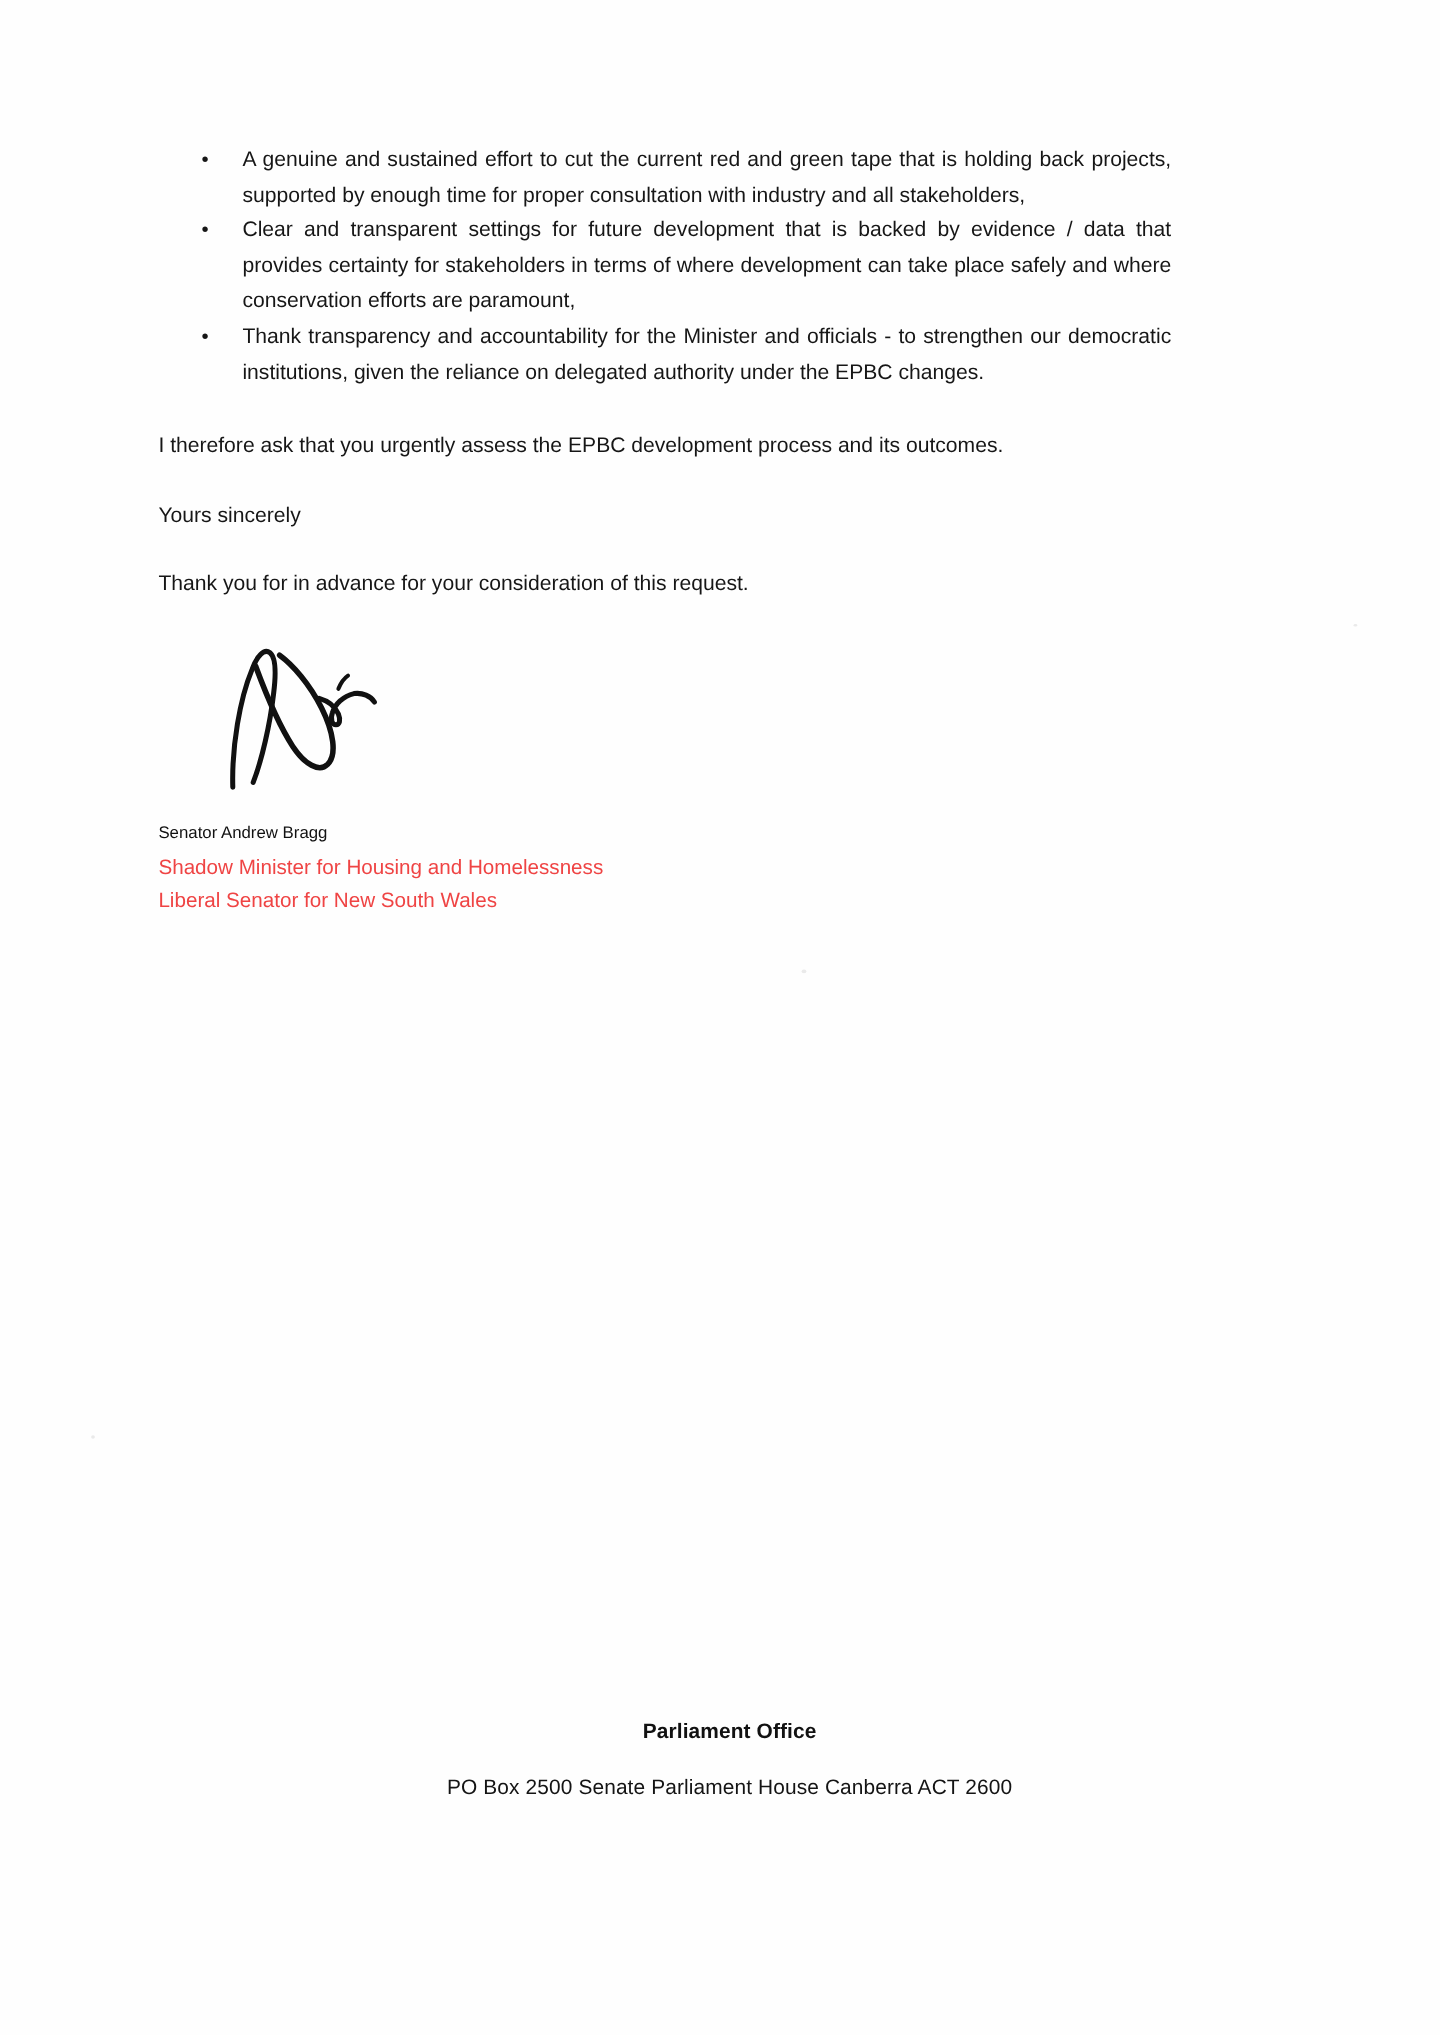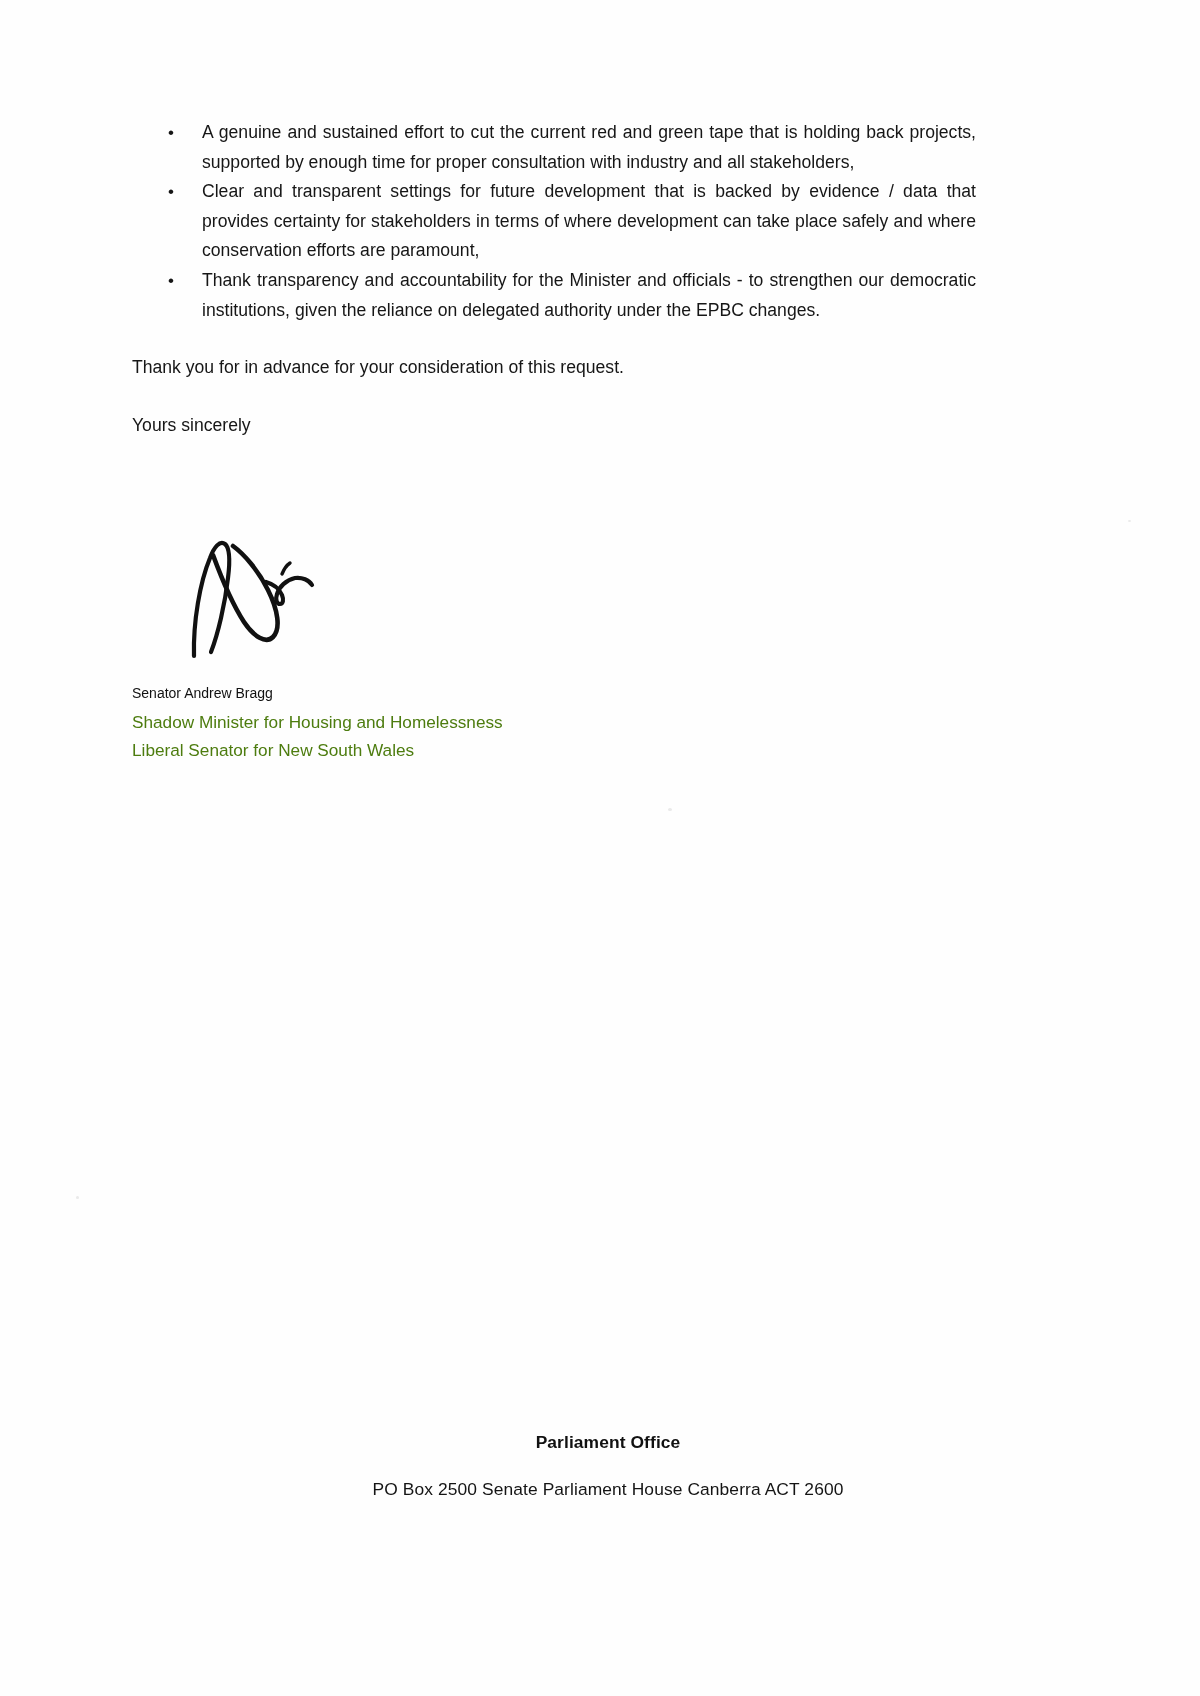--- a/index.html
+++ b/index.html
@@ -86,21 +86,21 @@
   }
   .sign-name {
     font-size: 14px;
     line-height: 28.6px;
     font-weight: normal;
     color: #111111;
   }
   .sign-role {
     font-size: 17.2px;
     line-height: 28.6px;
-    color: #4d7c0f;
+    color: #ef4444;
   }
 
   
   .footer {
     position: absolute;
     left: 16px;
     right: 0;
     top: 1432px;
     text-align: center;
   }
@@ -142,22 +142,23 @@
       <li class="bullet-item">
         <span class="dot">•</span>
         <span class="btext">Clear and transparent settings for future development that is backed by evidence / data that provides certainty for stakeholders in terms of where development can take place safely and where conservation efforts are paramount,</span>
       </li>
       <li class="bullet-item">
         <span class="dot">•</span>
         <span class="btext">Thank transparency and accountability for the Minister and officials - to strengthen our democratic institutions, given the reliance on delegated authority under the EPBC changes.</span>
       </li>
     </ul>
 
+    <p class="para p1">I therefore ask that you urgently assess the EPBC development process and its outcomes.</p>
+    <p class="para p3">Yours sincerely</p>
     <p class="para p2">Thank you for in advance for your consideration of this request.</p>
-    <p class="para p3">Yours sincerely</p>
 
   </div>
 
   <div class="signature-wrap">
     <svg width="180" height="135" viewBox="0 0 180 135" fill="none" xmlns="http://www.w3.org/2000/svg" aria-hidden="true">
       <path d="M16 126 C15 92, 22 52, 32 28 C36 17, 42 10, 47 14 C52 18, 52 32, 50 48 C47 74, 40 104, 33 122" stroke="#111111" stroke-width="4.2" stroke-linecap="round" fill="none"></path>
       <path d="M35 25 C42 44, 53 72, 66 92 C76 107, 88 114, 95 107 C103 99, 100 80, 90 60 C80 40, 66 24, 55 16" stroke="#111111" stroke-width="4.6" stroke-linecap="round" fill="none"></path>
       <path d="M88 52 C95 54, 101 58, 104 65 C106 70, 105 74, 102 74 C99 74, 97 70, 99 64 C101 57, 108 50, 117 48 C124 47, 131 50, 134 55" stroke="#111111" stroke-width="4.2" stroke-linecap="round" fill="none"></path>
       <path d="M104 44 C106 39, 109 35, 112 33" stroke="#111111" stroke-width="3.4" stroke-linecap="round" fill="none"></path>
     </svg>

